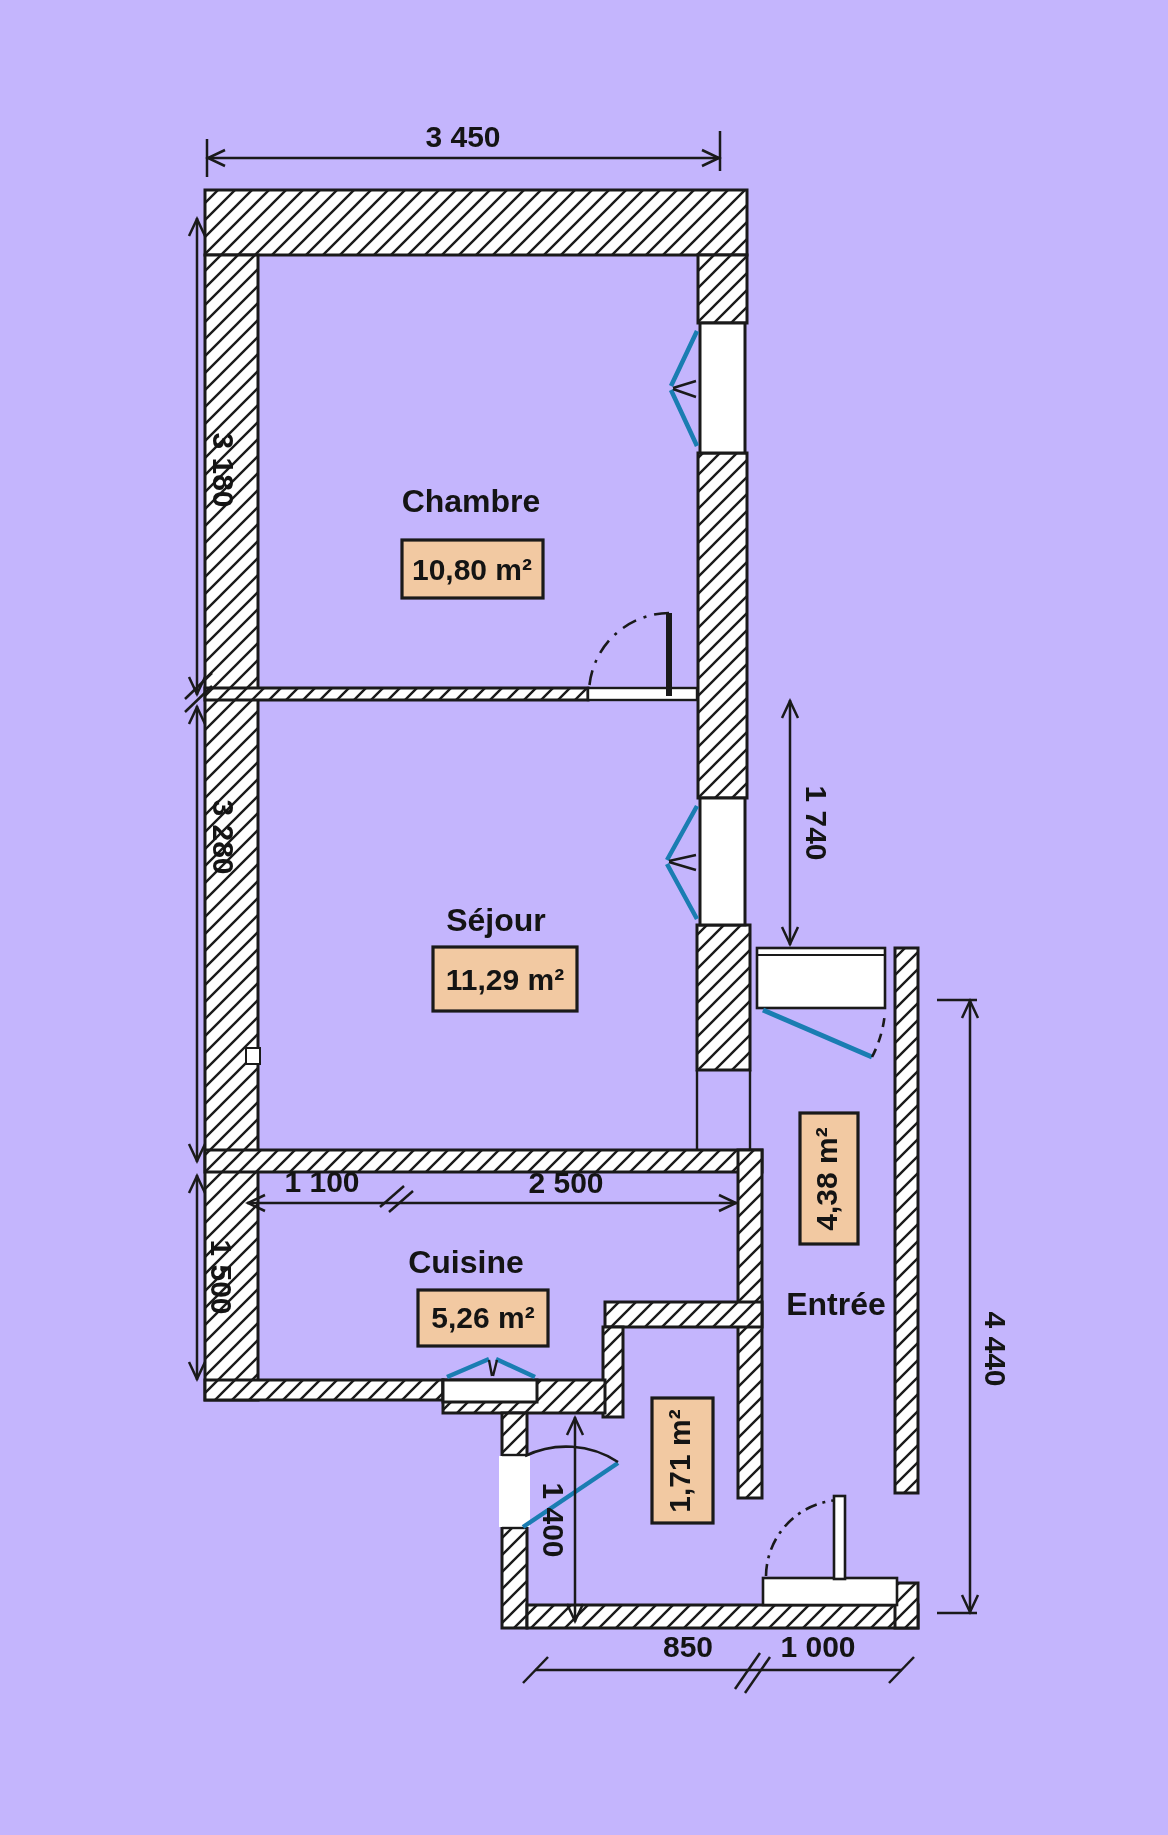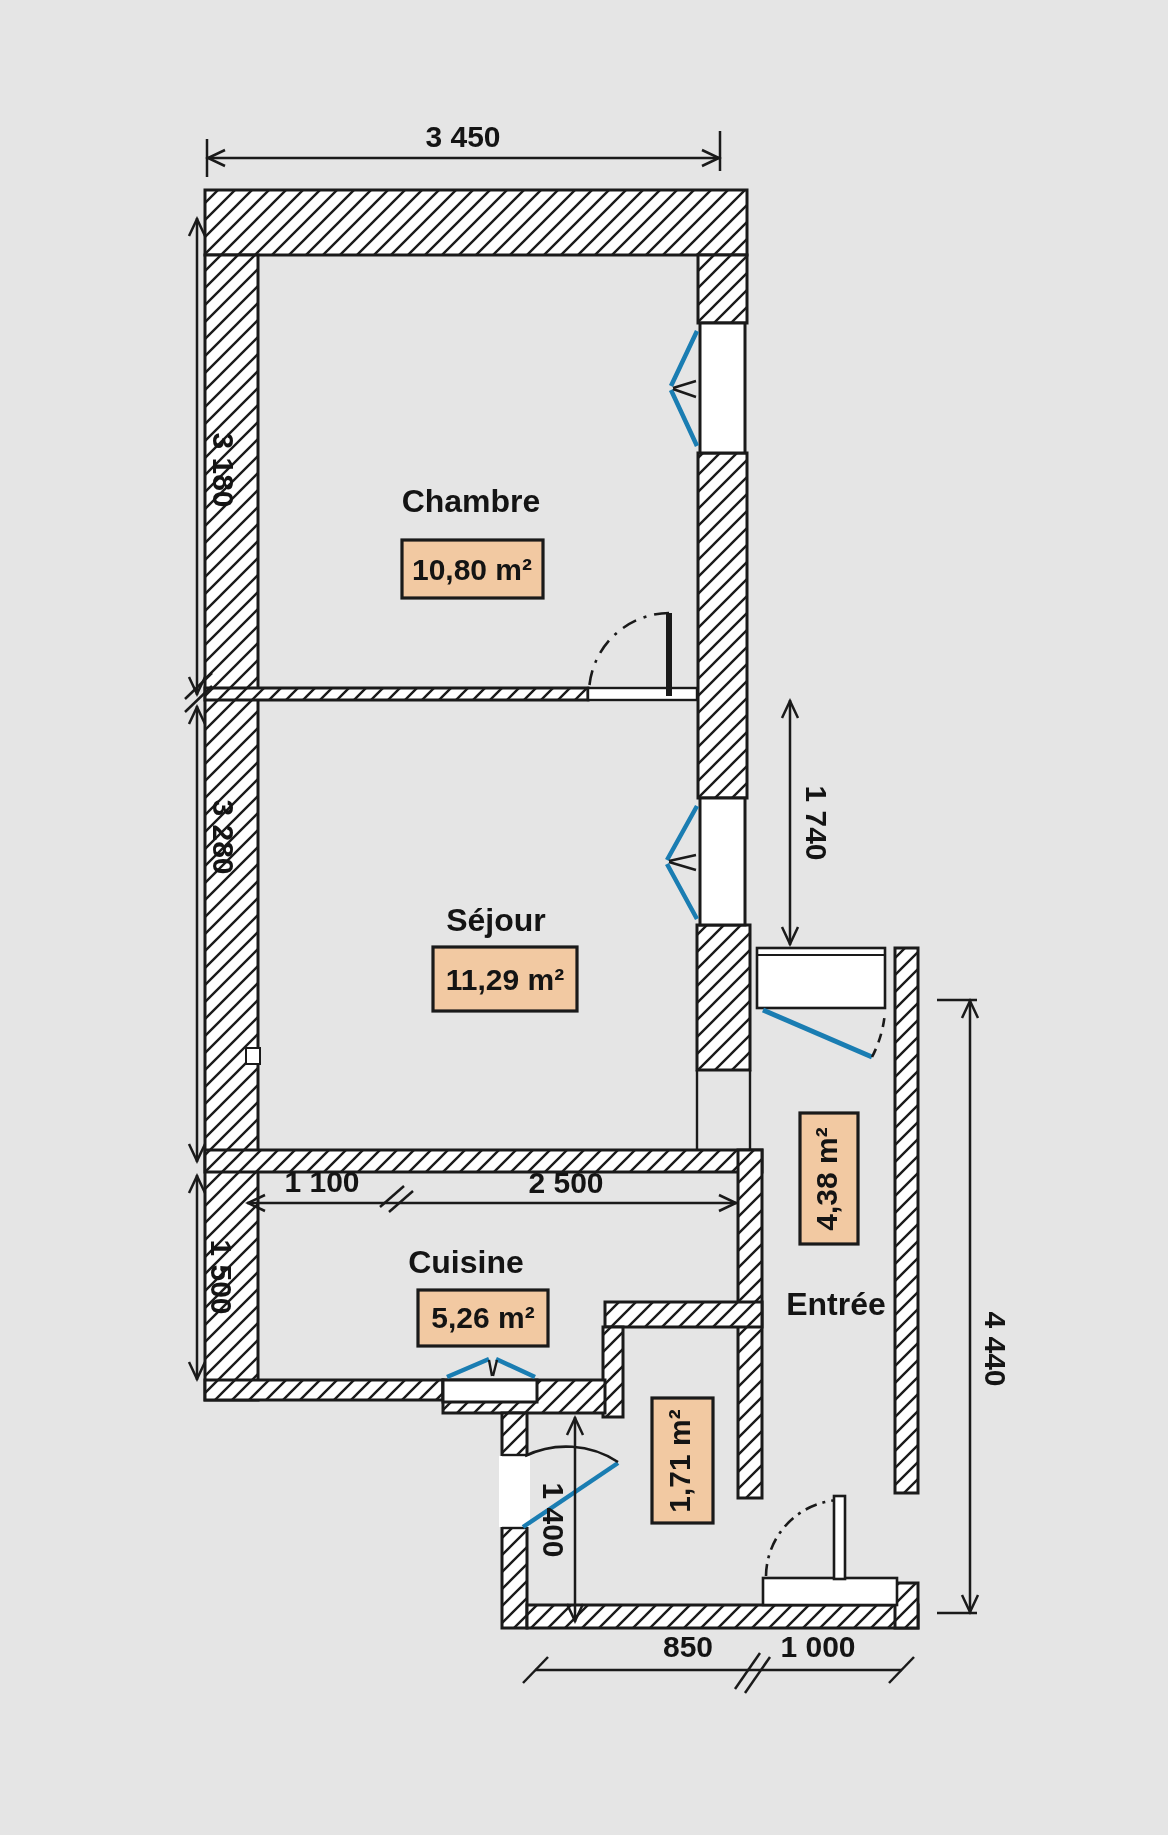--- a/index.html
+++ b/index.html
@@ -1,16 +1,16 @@
 <!DOCTYPE html>
 <html><head>
 <meta charset="utf-8">
 <style>
   html,body{margin:0;padding:0;background:#ffffff;}
-  #canvas{position:relative;width:1168px;height:1835px;background:#e5e5e5;overflow:hidden;
+  #canvas{position:relative;width:1168px;height:1835px;background:#c4b5fd;overflow:hidden;
           font-family:"Liberation Sans", sans-serif;}
   svg{position:absolute;left:0;top:0;}
   text{font-family:"Liberation Sans", sans-serif;font-weight:bold;fill:#141414;}
   .room-label{font-size:32px;}
   .area-label{font-size:30px;}
   .dim-label{font-size:30px;}
 </style>
 </head>
 <body>
 

